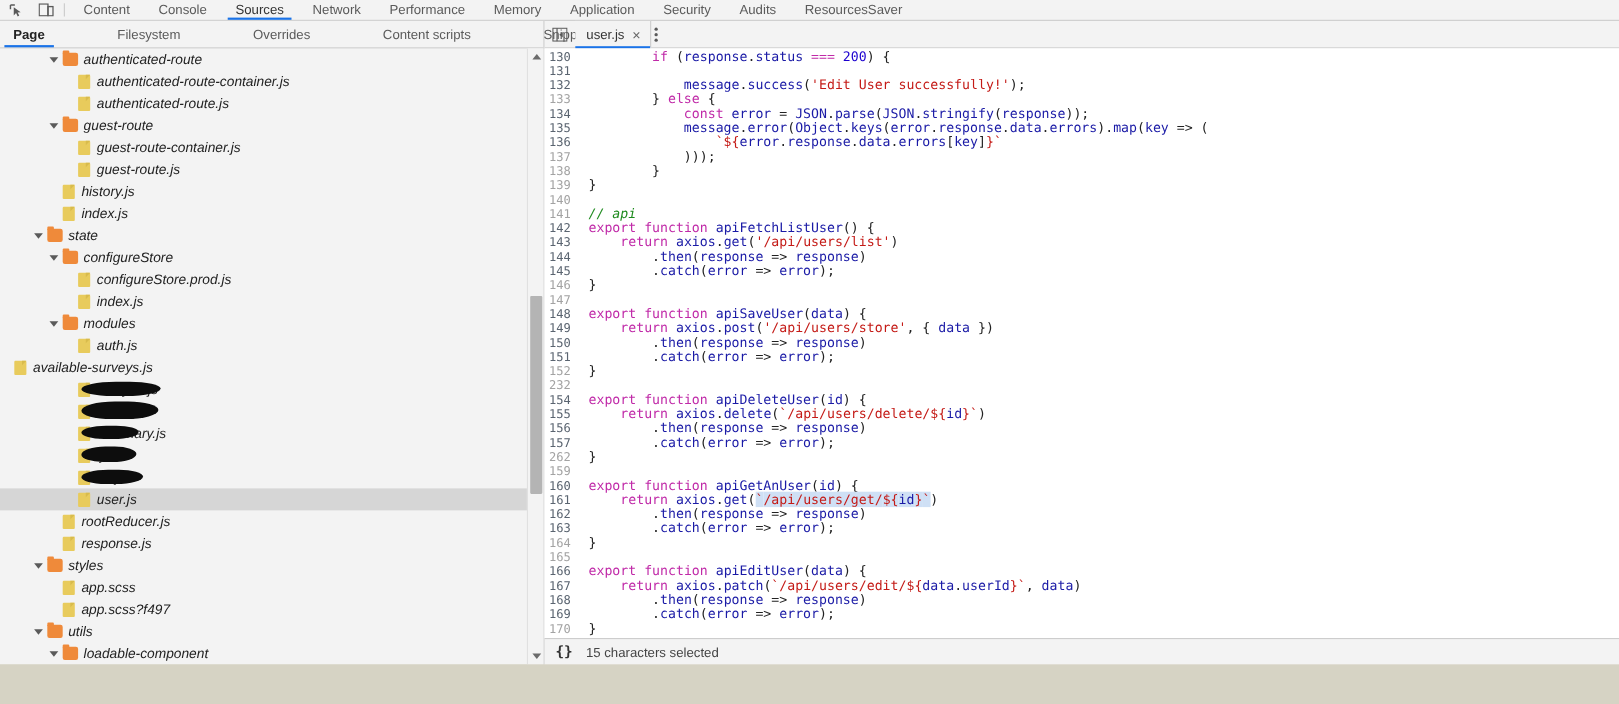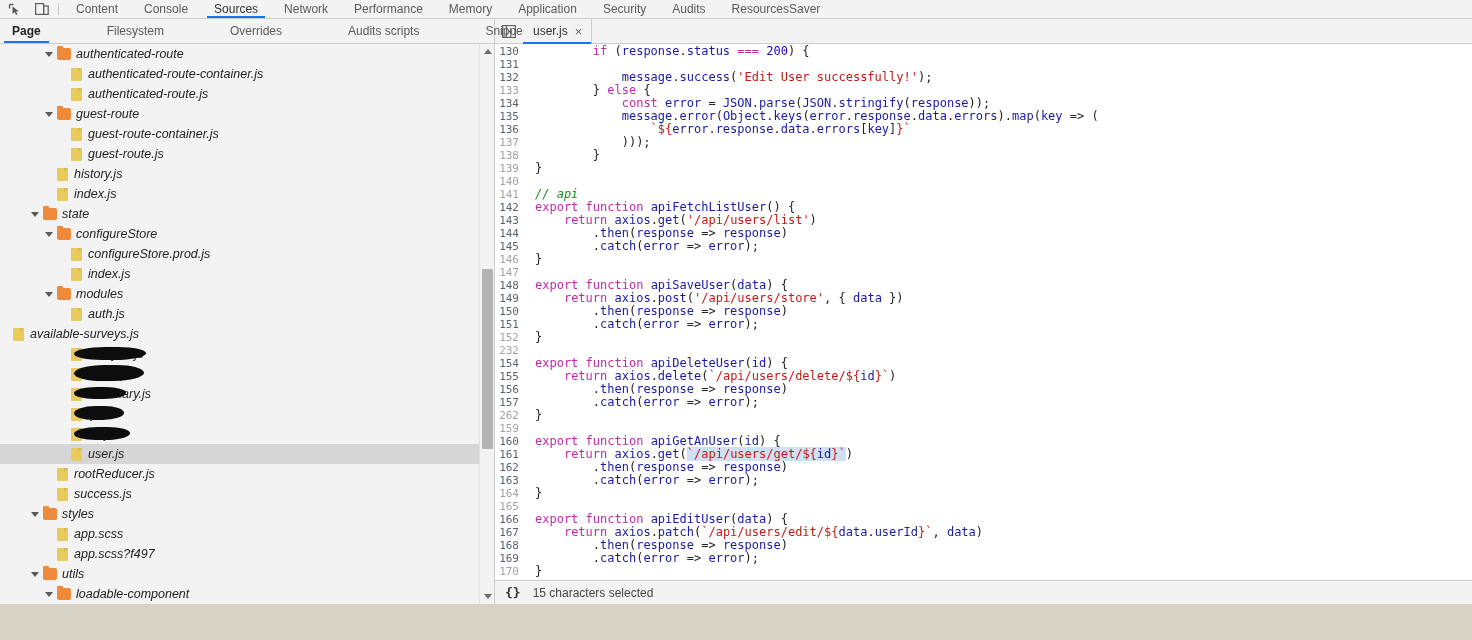--- a/index.html
+++ b/index.html
@@ -263,21 +263,21 @@
         <div class="subtab active">
             <span>Page</span>
           </div>
         <div class="subtab">
             <span>Filesystem</span>
           </div>
         <div class="subtab">
             <span>Overrides</span>
           </div>
         <div class="subtab">
-            <span>Audits scripts</span>
+            <span>Content scripts</span>
           </div>
         <div class="subtab">
             <span>Snippets</span>
           </div>
         <div class="kebab">
             <i></i>
             <i></i>
             <i></i>
           </div>
       </div>
@@ -394,21 +394,21 @@
             <span>user.js</span>
           </div>
           <div class="row" style="padding-left: 44px;">
             <span class="twisty"></span>
             <span class="fileic"></span>
             <span>rootReducer.js</span>
           </div>
           <div class="row" style="padding-left: 44px;">
             <span class="twisty"></span>
             <span class="fileic"></span>
-            <span>success.js</span>
+            <span>response.js</span>
           </div>
           <div class="row" style="padding-left: 30px;">
             <span class="twisty open"></span>
             <span class="folder"></span>
             <span>styles</span>
           </div>
           <div class="row" style="padding-left: 44px;">
             <span class="twisty"></span>
             <span class="fileic"></span>
             <span>app.scss</span>

